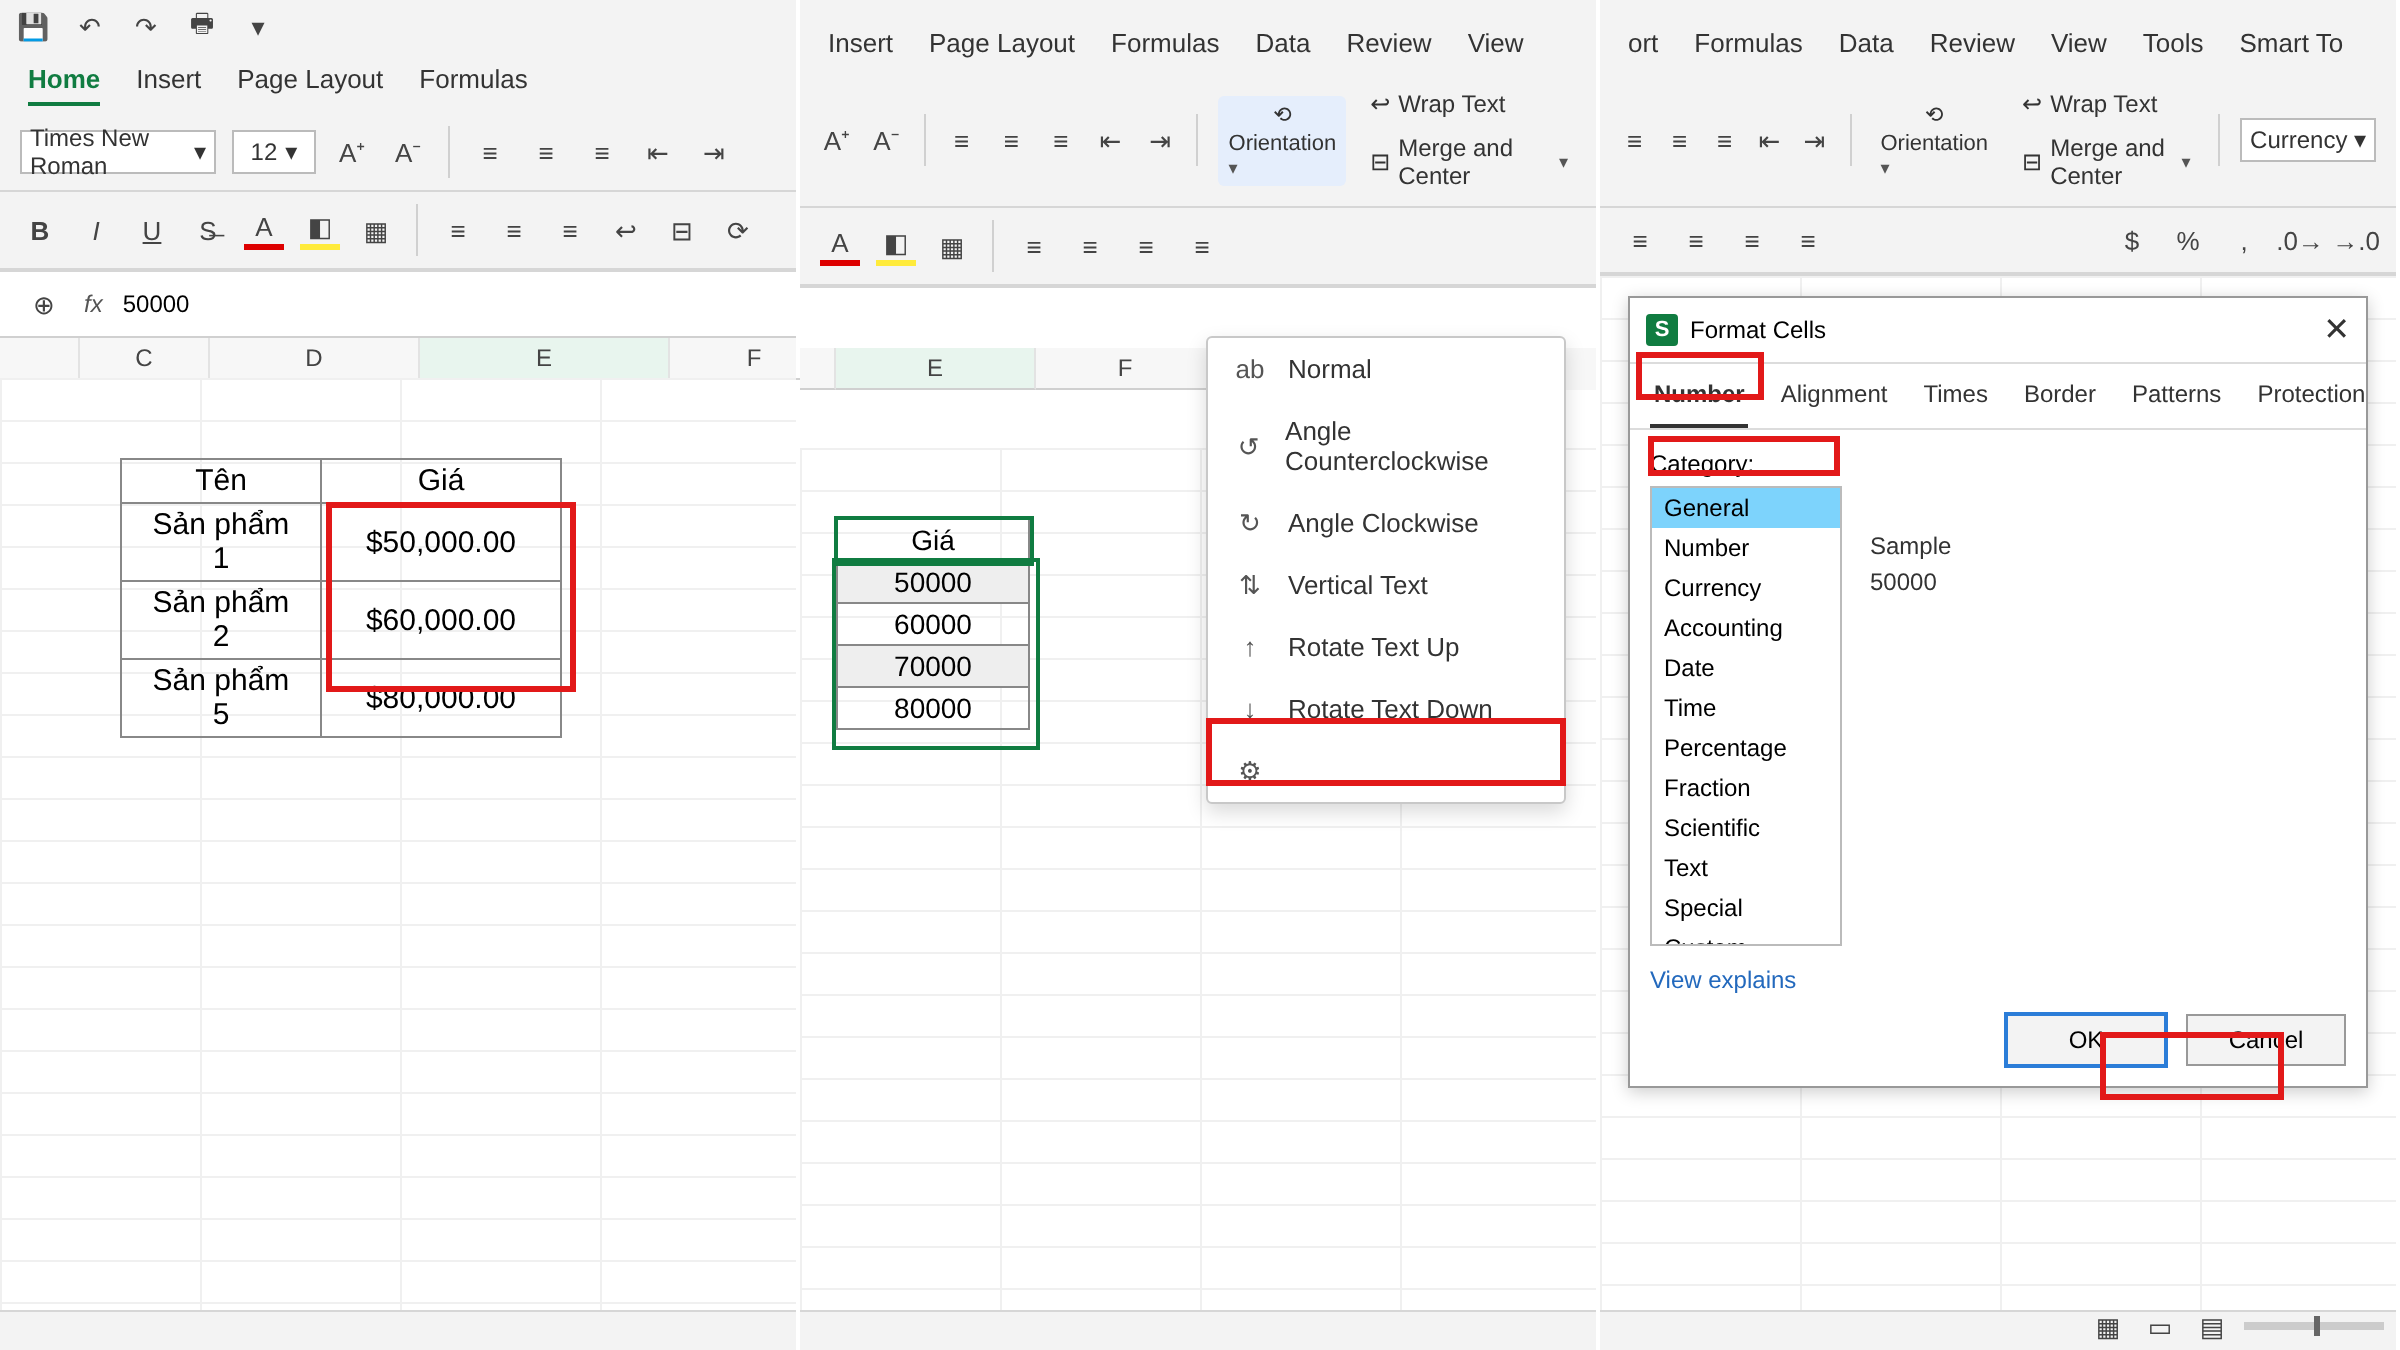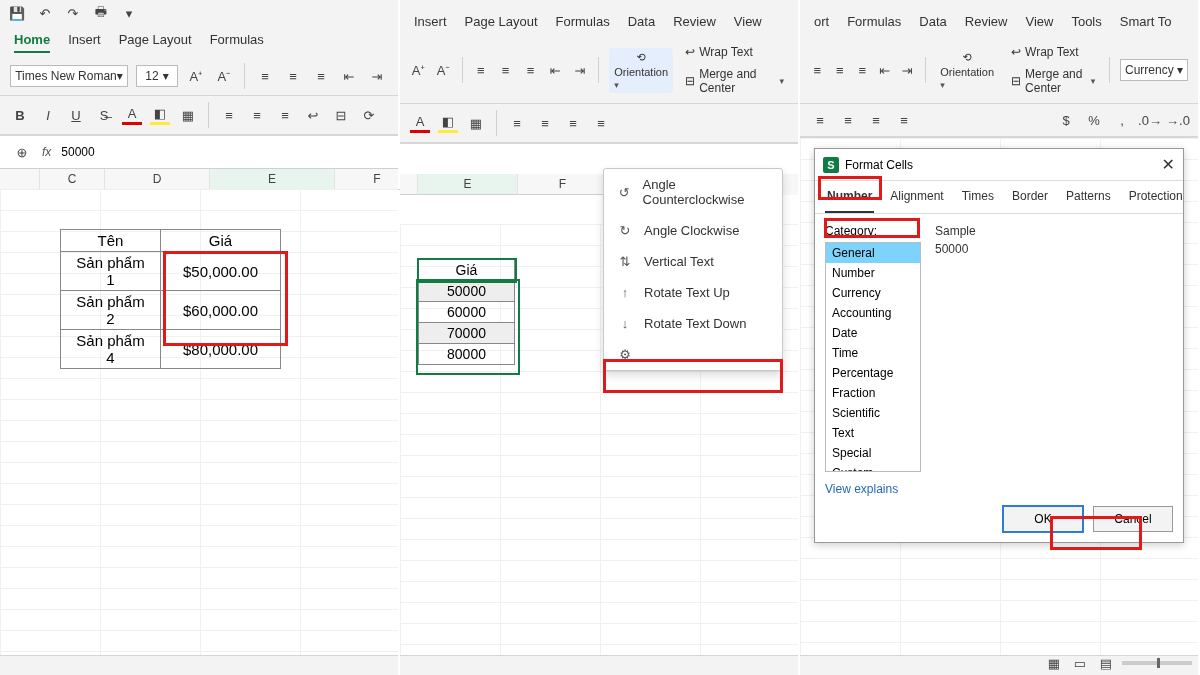--- a/index.html
+++ b/index.html
@@ -12,21 +12,21 @@
   
   .ribbon { background: #f3f3f3; border-bottom: 1px solid #d6d6d6; }
   .tabs { display:flex; gap: 18px; padding: 6px 14px 4px; font-size: 13px; color: #333; }
   .tab { cursor:pointer; padding-bottom:4px; }
   .tab.active { color:#107c41; font-weight:600; border-bottom:2px solid #107c41; }
   .qat { display:flex; gap:10px; padding:4px 8px; }
   .qat span { width:18px;height:18px;display:inline-flex;align-items:center;justify-content:center;color:#444;font-size:13px;}
   .tools { display:flex; align-items:center; gap:8px; padding:6px 10px; font-size:12px; color:#333; border-bottom:1px solid #d6d6d6;}
   .tools .sep { width:1px;height:26px;background:#d0d0d0;margin:0 2px;}
   .fontbox { display:flex;align-items:center;border:1px solid #bbb;height:22px;background:#fff;padding:0 4px;font-size:12px;}
-  .fontbox.w { width:118px; justify-content:center;}
+  .fontbox.w { width:98px; justify-content:center;}
   .fontbox.n { width:42px; justify-content:center;gap:4px;}
   .iconbtn { width:20px;height:20px;display:inline-flex;align-items:center;justify-content:center;color:#444;font-size:13px;cursor:pointer;}
   .formula { display:flex;align-items:center;gap:10px;padding:6px 12px;font-size:12px;border-bottom:1px solid #d0d0d0;}
   .fx { font-style:italic;color:#555;}
   .grid { position:relative; }
   .colheads { display:flex; font-size:12px; color:#444; background:#f7f7f7;}
   .colheads div { flex:none; text-align:center; border-right:1px solid #e3e3e3; border-bottom:1px solid #d0d0d0; padding:3px 0;}
   .tbl { position:absolute; }
   .tbl table { border-collapse:collapse; font-family: "Times New Roman", serif; font-size:15px;}
   .tbl th,.tbl td { border:1px solid #888; padding:2px 10px; text-align:center;}
@@ -48,21 +48,21 @@
   .dlg-title { display:flex;align-items:center;gap:6px;background:#fff;border-bottom:1px solid #dcdcdc;padding:6px 8px;}
   .dlg-title .sicon { width:16px;height:16px;background:#107c41;color:#fff;display:flex;align-items:center;justify-content:center;font-weight:bold;font-size:11px;border-radius:2px;}
   .dlg-close { margin-left:auto;font-size:16px;color:#333;cursor:pointer;}
   .dlg-tabs { display:flex;gap:14px;padding:0 10px;border-bottom:1px solid #dcdcdc;}
   .dlg-tabs span { padding:8px 2px; cursor:pointer; color:#333;}
   .dlg-tabs span.sel { border-bottom:2px solid #333;font-weight:600;}
   .dlg-body { display:flex; padding:10px; gap:14px;}
   .catlist { border:1px solid #bbb;width:96px;height:230px;overflow:hidden;}
   .catlist div { padding:3px 6px;cursor:pointer;font-size:12px;}
   .catlist div.sel { background:#7dd3fc;}
-  .samp { font-size:12px;color:#333;}
+  .samp { font-size:12px;color:#333;margin-top:41px;}
   .dlg-foot { display:flex;justify-content:flex-end;gap:10px;padding:10px;}
   .dlg-foot button { width:80px;height:26px;border:1px solid #999;background:#f3f3f3;font-size:12px;cursor:pointer;}
   .dlg-foot button.ok { border:1px solid #2b7dd8; outline:1px solid #2b7dd8;}
   .link { color:#2369bd;cursor:pointer;}
   .caret::after{content:" ▾";font-size:9px;color:#555;}
 
   
   .sheetbg { position:absolute; inset:0; background-image:
      linear-gradient(to right, #f0f0f0 1px, transparent 1px),
      linear-gradient(to bottom,#f0f0f0 1px, transparent 1px);
@@ -152,21 +152,21 @@
         </tr>
         <tr>
               <td>Sản phẩm 1</td>
               <td>$50,000.00</td>
             </tr>
         <tr>
               <td>Sản phẩm 2</td>
               <td>$60,000.00</td>
             </tr>
         <tr>
-              <td>Sản phẩm 4</td>
+              <td>Sản phẩm 5</td>
               <td>$80,000.00</td>
             </tr>
       </tbody>
         </table>
     </div>
     <div class="redbox" style="left:163px;top:82px;width:125px;height:95px;"></div>
   </div>
   <div class="statusbar"></div>
 </div>
 
@@ -244,20 +244,24 @@
             </tr>
         <tr>
               <td>80000</td>
             </tr>
       </tbody>
         </table>
       <div style="outline:2px solid #107c41;position:absolute;left:0;top:22px;width:100px;height:92px;pointer-events:none;"></div>
     </div>
 
     <div class="menu" style="left:203px;top:-6px;">
+      <div class="mi">
+          <span class="micon">ab</span>
+          <span>Normal</span>
+        </div>
       <div class="mi">
           <span class="micon">↺</span>
           <span>Angle Counterclockwise</span>
         </div>
       <div class="mi">
           <span class="micon">↻</span>
           <span>Angle Clockwise</span>
         </div>
       <div class="mi">
           <span class="micon">⇅</span>

